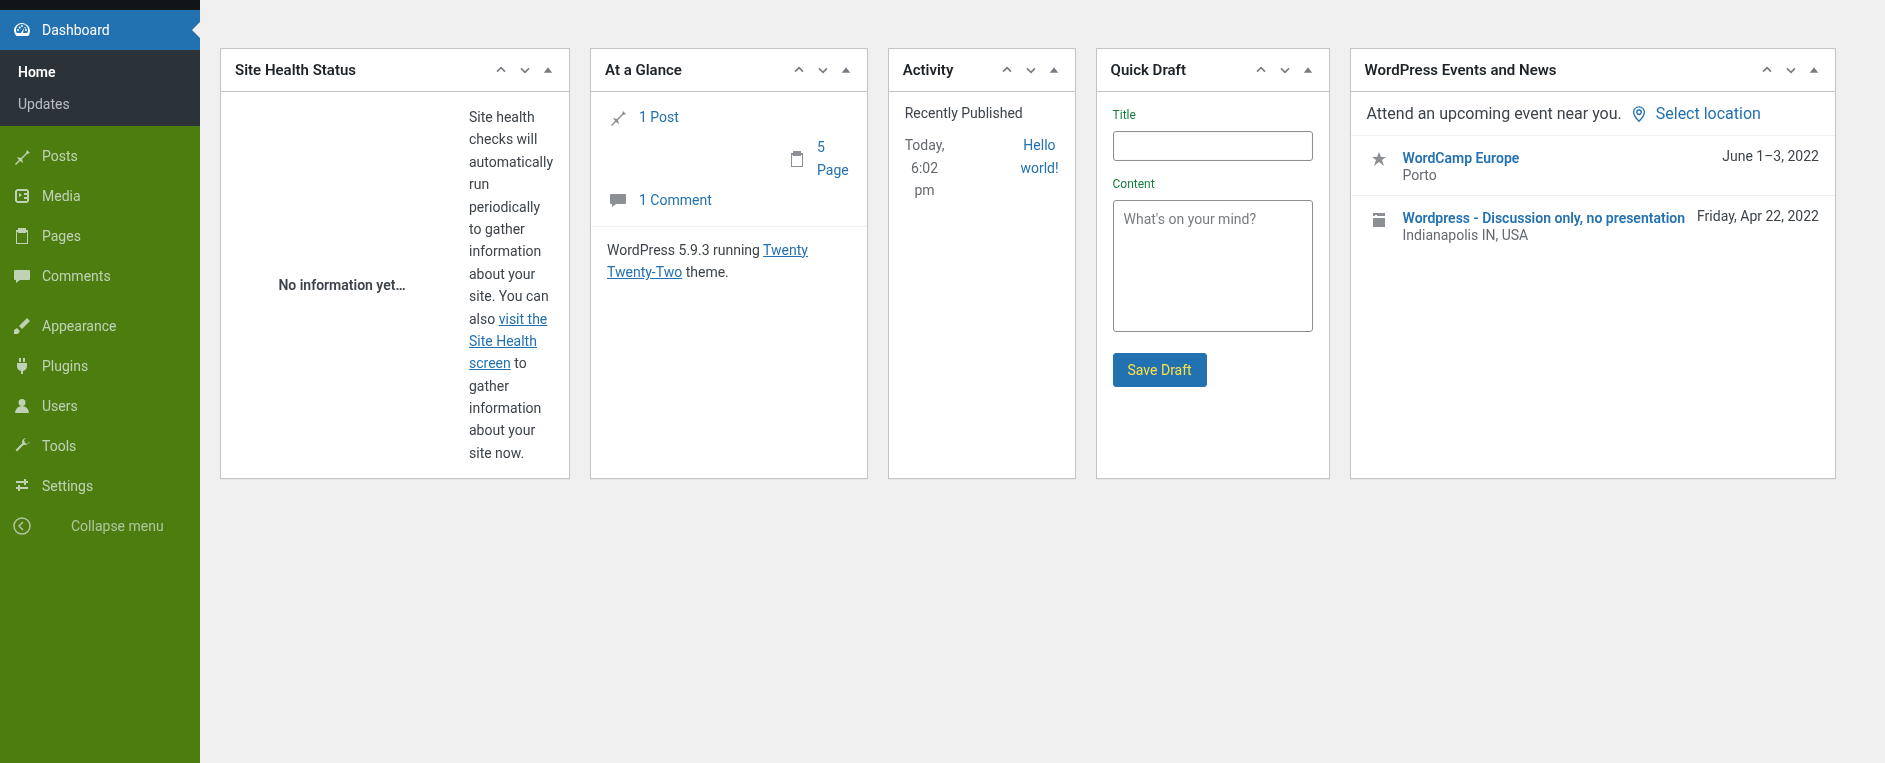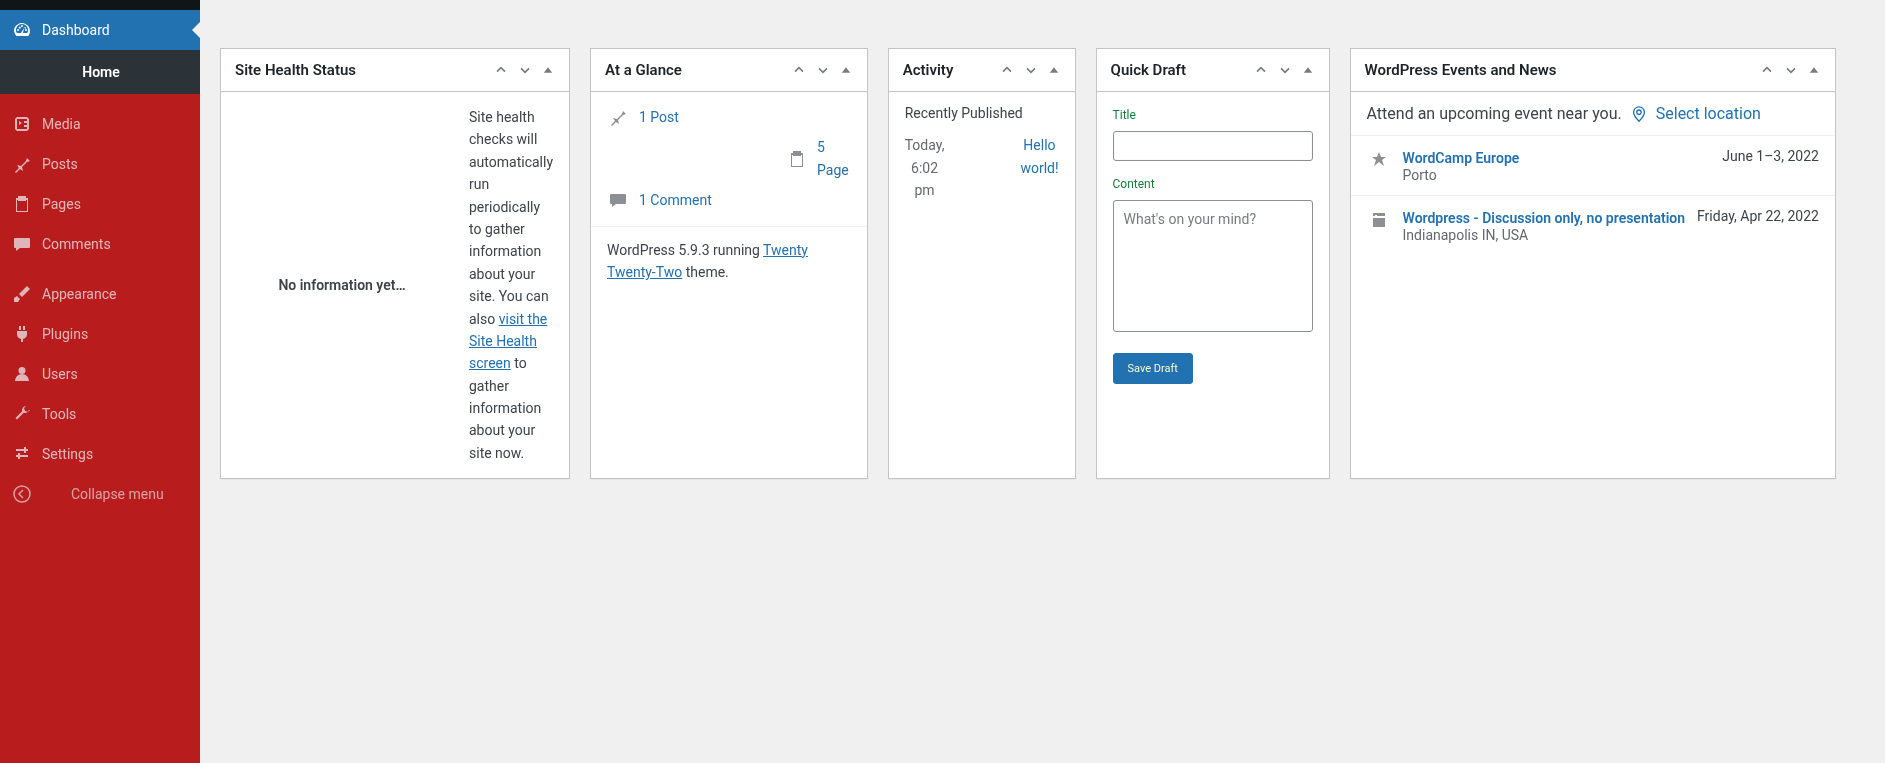--- a/index.html
+++ b/index.html
@@ -1,18 +1,18 @@
 <!DOCTYPE html>
 <html><head>
 <meta charset="utf-8">
 <style>
 * { margin: 0; padding: 0; box-sizing: border-box; font-family: -apple-system, BlinkMacSystemFont, "Segoe UI", Roboto, sans-serif; }
 body { background: #f0f0f1; color: #1d2327; overflow-x: hidden; }
 
-.sidebar { position: fixed; left: 0; top: 0; bottom: 0; width: 200px; background: #b91c1c; color: #f0f0f1; font-size: 14px; text-align: center; }
+.sidebar { position: fixed; left: 0; top: 0; bottom: 0; width: 200px; background: #4d7c0f; color: #f0f0f1; font-size: 14px; }
 .sidebar-top-gap { height: 10px; background: #101517; }
 .sidebar-item { display: flex; align-items: center; padding: 10px 12px; color: rgba(240,246,252,0.7); cursor: pointer; }
 .sidebar-item .icon { width: 20px; height: 20px; margin-right: 10px; display: inline-flex; align-items: center; justify-content: center; }
 .sidebar-item svg { fill: currentColor; width: 20px; height: 20px; }
 .sidebar-item.current { background: #2271b1; color: #fff; position: relative; }
 .sidebar-item.current::after { content: ""; position: absolute; right: -1px; top: 50%; transform: translateY(-50%); border: 9px solid transparent; border-right-color: #f0f0f1; }
 .sidebar-sub { background: #2c3338; padding: 6px 4px; }
 .sidebar-sub .sub-link { display: block; padding: 8px 12px 8px 14px; font-size: 14px; color: rgba(240,246,252,0.7); cursor: pointer; }
 .sidebar-sub .sub-link.current { color: #fff; font-weight: 600; }
 .sidebar-sep { height: 10px; background: transparent; }
@@ -43,21 +43,21 @@
 .activity-body { padding: 0; }
 .activity-section { padding: 10px 16px; }
 .activity-section h4 { font-weight: 400; color: #3c434a; margin-bottom: 10px; }
 .activity-row { display: flex; gap: 76px; color: #646970; text-align: center; }
 .activity-row a { color: #2271b1; text-decoration: none; }
 
 .qd-body label { display: block; margin-bottom: 6px; color: #15803d; font-size: 12px; }
 .qd-body input[type=text] { width: 100%; padding: 6px 10px; border: 1px solid #8c8f94; border-radius: 3px; font-size: 14px; background: #fff; box-shadow: inset 0 0 0 1px rgba(0,0,0,0.02); }
 .qd-body textarea { width: 100%; height: 132px; padding: 10px; border: 1px solid #8c8f94; border-radius: 3px; font-size: 14px; resize: none; font-family: inherit; }
 .qd-body textarea::placeholder { color: #787c82; }
-.btn-primary { background: #2271b1; color: #fef9c3; border: 1px solid #2271b1; border-radius: 3px; padding: 8px 14px; font-size: 11px; cursor: pointer; }
+.btn-primary { background: #2271b1; color: #fde047; border: 1px solid #2271b1; border-radius: 3px; padding: 8px 14px; font-size: 14px; cursor: pointer; }
 
 .events-body { padding: 0; }
 .events-near { padding: 12px 16px; color: #3c434a; display: flex; align-items: flex-end; gap: 8px; }
 .events-near .loc-icon { color: #2271b1; display: inline-flex; align-items: center; }
 .events-near a { color: #2271b1; text-decoration: none; }
 .event-row { display: flex; gap: 12px; padding: 12px 16px; border-top: 1px solid #f0f0f1; }
 .event-row .ev-icon { width: 24px; color: #8c8f94; display: flex; align-items: flex-start; justify-content: center; padding-top: 2px; }
 .event-row .ev-icon svg { fill: currentColor; width: 20px; height: 20px; }
 .event-row .ev-main { flex: 1; }
 .event-row .ev-title { color: #2271b1; font-weight: 600; font-size: 14px; text-decoration: none; }
@@ -74,39 +74,40 @@
     <span class="icon">
         <svg viewBox="0 0 20 20">
           <path d="M3.76 16h12.48A8 8 0 1 0 2 10c0 2.3.97 4.38 2.53 5.84l-.77.16zM10 4a6 6 0 0 1 5.2 9H4.8A6 6 0 0 1 10 4zm0 1a1 1 0 1 0 0 2 1 1 0 0 0 0-2zm-4 4a1 1 0 1 0 0 2 1 1 0 0 0 0-2zm8 0a1 1 0 1 0 0 2 1 1 0 0 0 0-2zm-6.8-2.2a1 1 0 1 0 1.4 1.4 1 1 0 0 0-1.4-1.4zm5.6 0a1 1 0 1 0 1.4 1.4L12.8 6.8zM9 13h2l1-5-3 5z"></path>
         </svg>
       </span>
     <span>Dashboard</span>
   </div>
 
   <div class="sidebar-sub">
     <a class="sub-link current">Home</a>
+    <a class="sub-link">Updates</a>
   </div>
 
   <div class="sidebar-sep"></div>
 
   <div class="sidebar-item">
     <span class="icon">
         <svg viewBox="0 0 20 20">
+          <path d="M13 2l5 5-3 1-5 5 1 4-3-2-4 4-1-1 4-4-2-3 4 1 5-5 1-3-2-2z"></path>
+        </svg>
+      </span>
+    <span>Posts</span>
+  </div>
+  <div class="sidebar-item">
+    <span class="icon">
+        <svg viewBox="0 0 20 20">
           <path d="M5 3h10l2 2v10l-2 2H5l-2-2V5l2-2zm0 2v10h10V5H5zm2 2l3 2-3 2V7zm5 0h3v2h-3V7zm0 4h3v2h-3v-2z"></path>
         </svg>
       </span>
     <span>Media</span>
-  </div>
-  <div class="sidebar-item">
-    <span class="icon">
-        <svg viewBox="0 0 20 20">
-          <path d="M13 2l5 5-3 1-5 5 1 4-3-2-4 4-1-1 4-4-2-3 4 1 5-5 1-3-2-2z"></path>
-        </svg>
-      </span>
-    <span>Posts</span>
   </div>
   <div class="sidebar-item">
     <span class="icon">
         <svg viewBox="0 0 20 20">
           <path d="M6 2h8v2h2v14H4V4h2V2zm0 4H5v11h10V6h-1v1H6V6z"></path>
         </svg>
       </span>
     <span>Pages</span>
   </div>
   <div class="sidebar-item">

